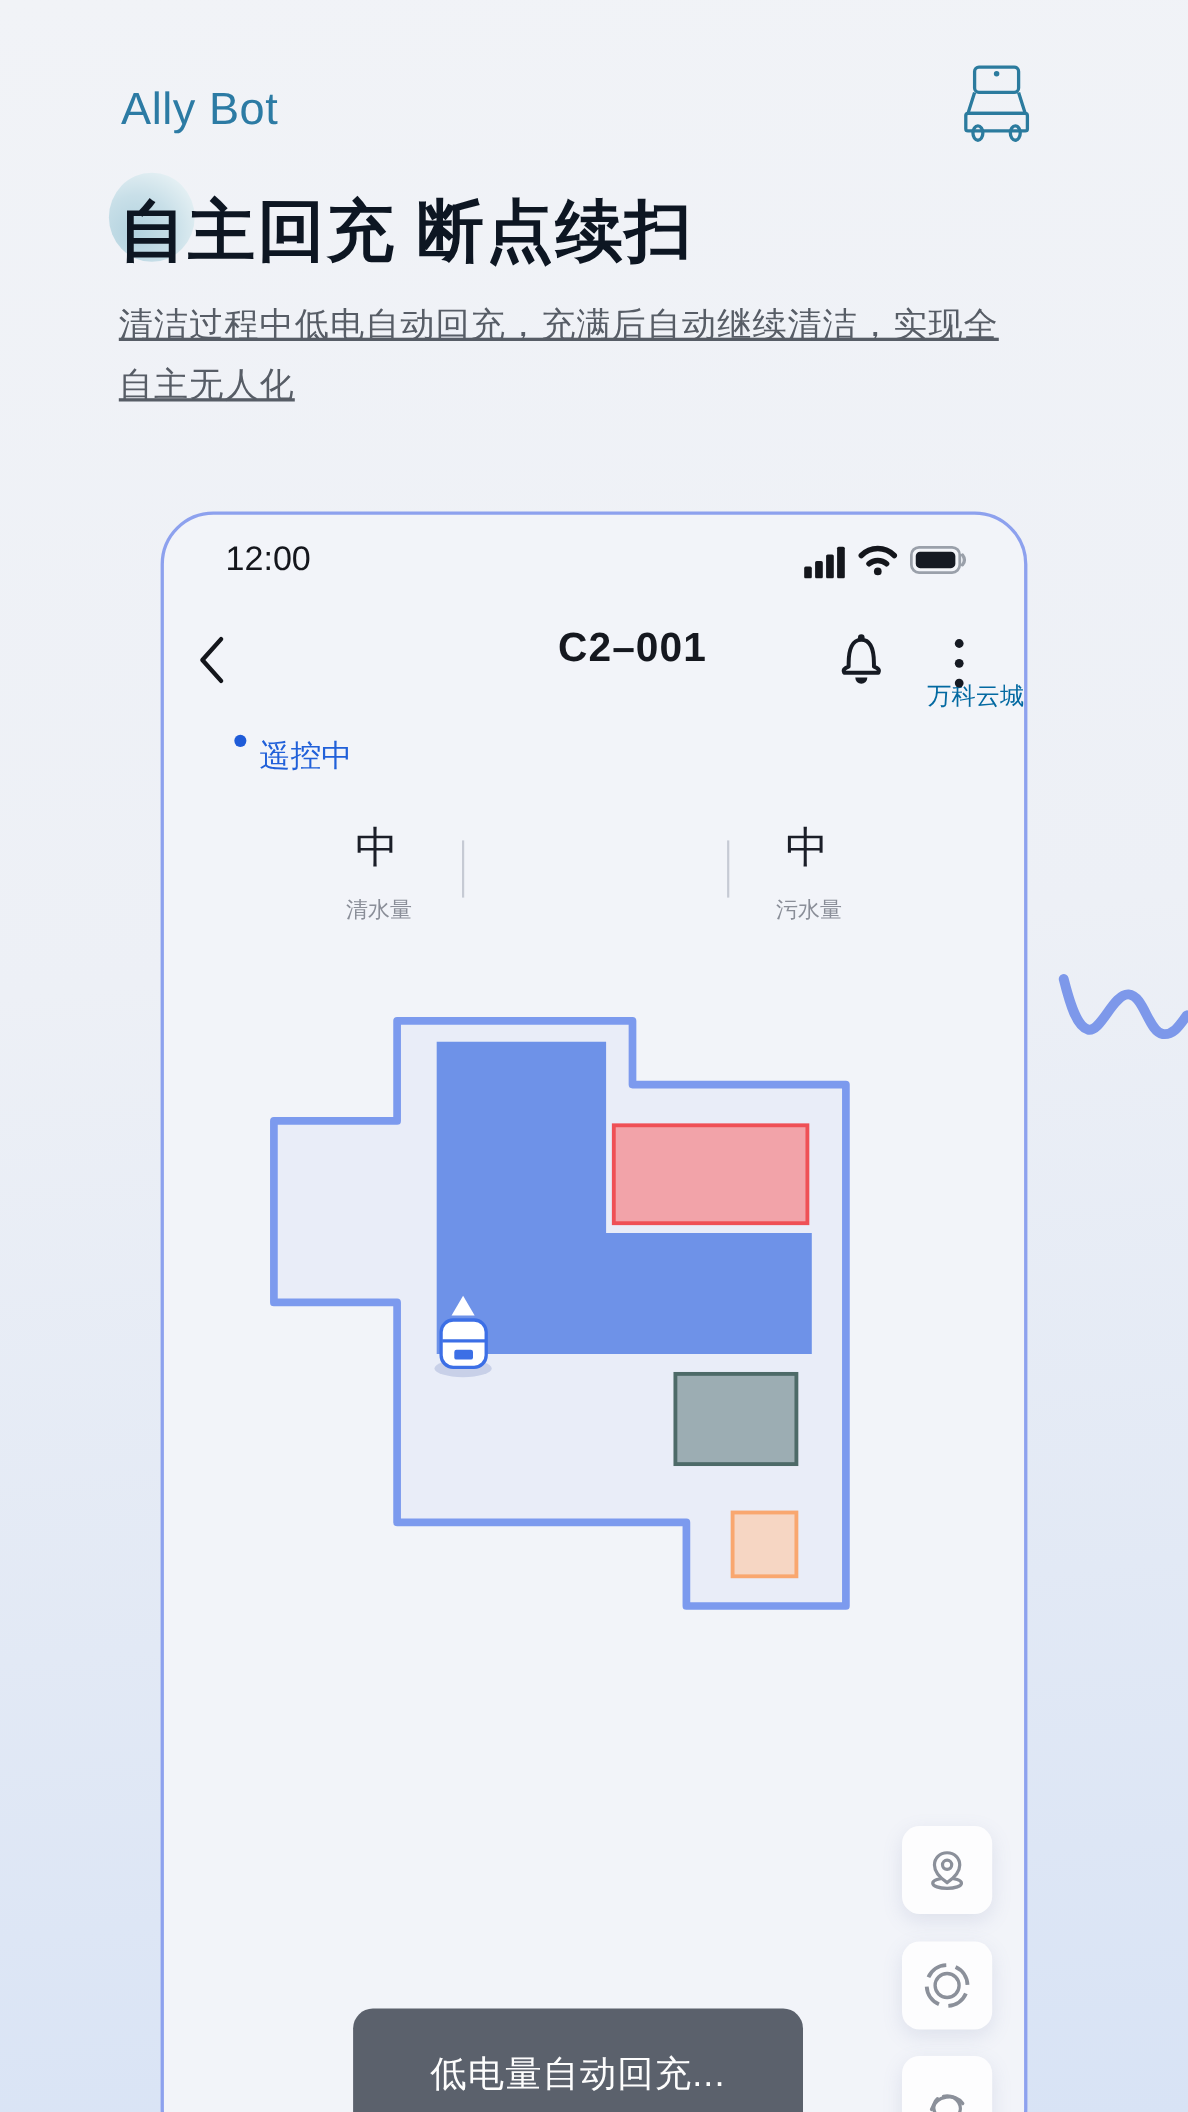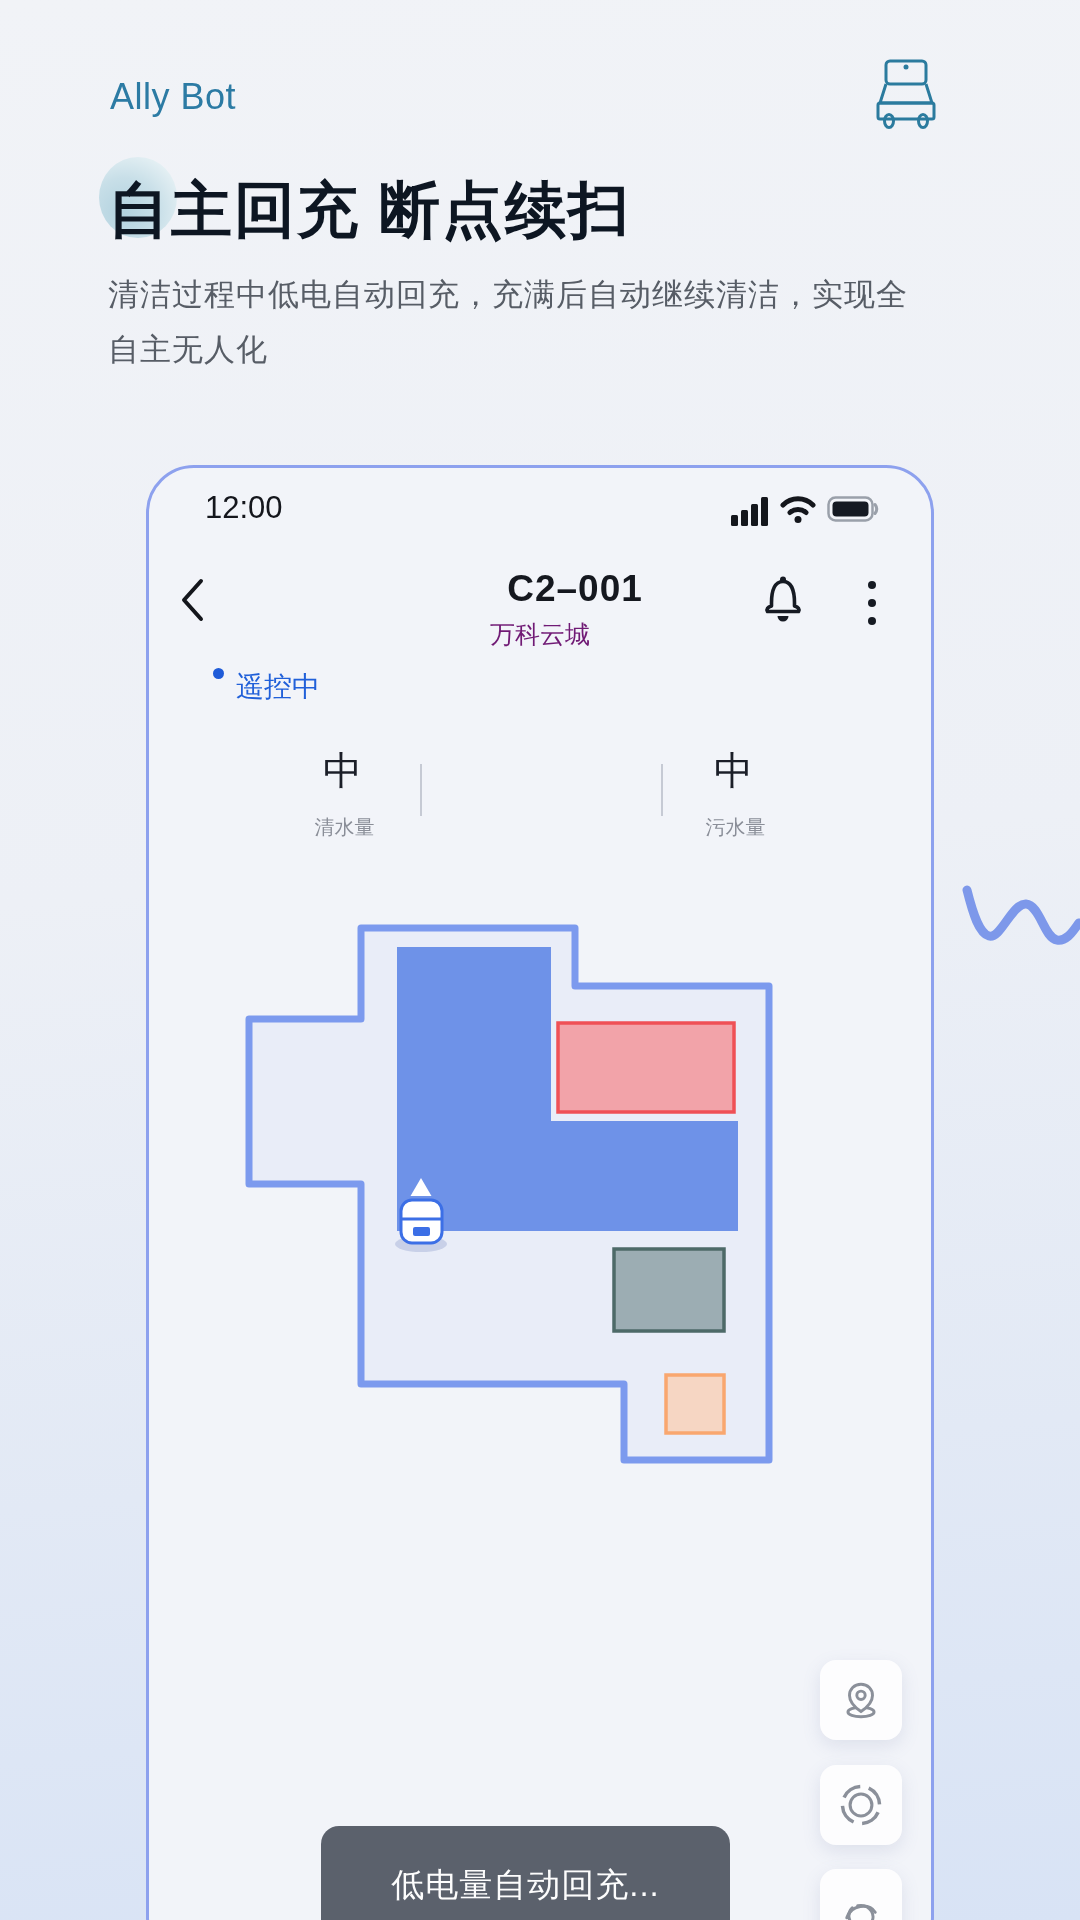--- a/index.html
+++ b/index.html
@@ -3,35 +3,35 @@
 <meta charset="utf-8">
 <style>
   html,body{margin:0;padding:0;background:#cfd8ea;}
   *{box-sizing:border-box;}
   .screen{
     position:relative;width:1080px;height:1920px;overflow:hidden;
     background:linear-gradient(175deg,#f1f3f7 0%,#edf0f6 45%,#e2e9f5 75%,#d8e3f5 100%);
     font-family:"Liberation Sans","DejaVu Sans",sans-serif;
   }
   
-  .brand{position:absolute;left:110px;top:76px;font-size:36px;color:#2c7ba4;letter-spacing:.5px;}
+  .brand{position:absolute;left:110px;top:76px;font-size:41px;color:#2c7ba4;letter-spacing:.5px;}
   .hl-circle{position:absolute;left:99px;top:157px;width:78px;height:81px;border-radius:50%;
     background:radial-gradient(circle at 32% 68%, #b2d2df 0%, #c8dfe8 45%, #e3eff3 78%, rgba(232,241,244,0) 100%);}
   .headline{position:absolute;left:108px;top:170px;font-size:61px;font-weight:800;color:#0d1622;letter-spacing:2px;}
-  .desc{position:absolute;left:108px;top:268px;width:805px;font-size:31px;line-height:1.76;color:#575d66;letter-spacing:1px;}
+  .desc{position:absolute;left:108px;top:268px;width:805px;font-size:31px;line-height:1.76;color:#575d66;letter-spacing:1px;text-decoration:underline;}
   .brand-bot{position:absolute;left:872px;top:56px;width:68px;height:74px;}
   
   .phone{position:absolute;left:146px;top:465px;width:788px;height:1500px;
     background:#f2f4f9;border:3px solid #8da1ee;border-radius:48px;}
   .time{position:absolute;left:36px;top:22px;font-size:31px;font-weight:500;color:#14161c;margin-left:20px;}
   .statusicons{position:absolute;right:52px;top:24px;display:flex;align-items:flex-end;gap:11px;}
   
   .back{position:absolute;left:30px;top:110px;}
   .navtitle{position:absolute;left:0;top:100px;width:100%;text-align:center;font-size:37px;font-weight:700;color:#15181f;letter-spacing:1px;margin-left:35px;}
-  .navsub{position:absolute;left:0;top:150px;width:100%;text-align:center;font-size:25px;color:#701a75;}
+  .navsub{position:absolute;left:0;top:150px;width:100%;text-align:right;font-size:22px;color:#0369a1;}
   .bell{position:absolute;left:613px;top:107px;}
   .kebab{position:absolute;left:718px;top:112px;}
   
   .chip{position:absolute;left:64px;top:200px;display:flex;align-items:flex-start;gap:12px;color:#2160d9;font-size:28px;}
   .chip .dot{width:11px;height:11px;border-radius:50%;background:#1f5bd8;}
   
   .stats{position:absolute;left:0;top:276px;width:100%;display:flex;}
   .stat{flex:1;text-align:center;}
   .stat .val{font-size:39px;color:#1b1e28;font-weight:500;}
   .stat .val .unit{font-size:26px;color:#6e727b;font-weight:400;margin-left:4px;}

